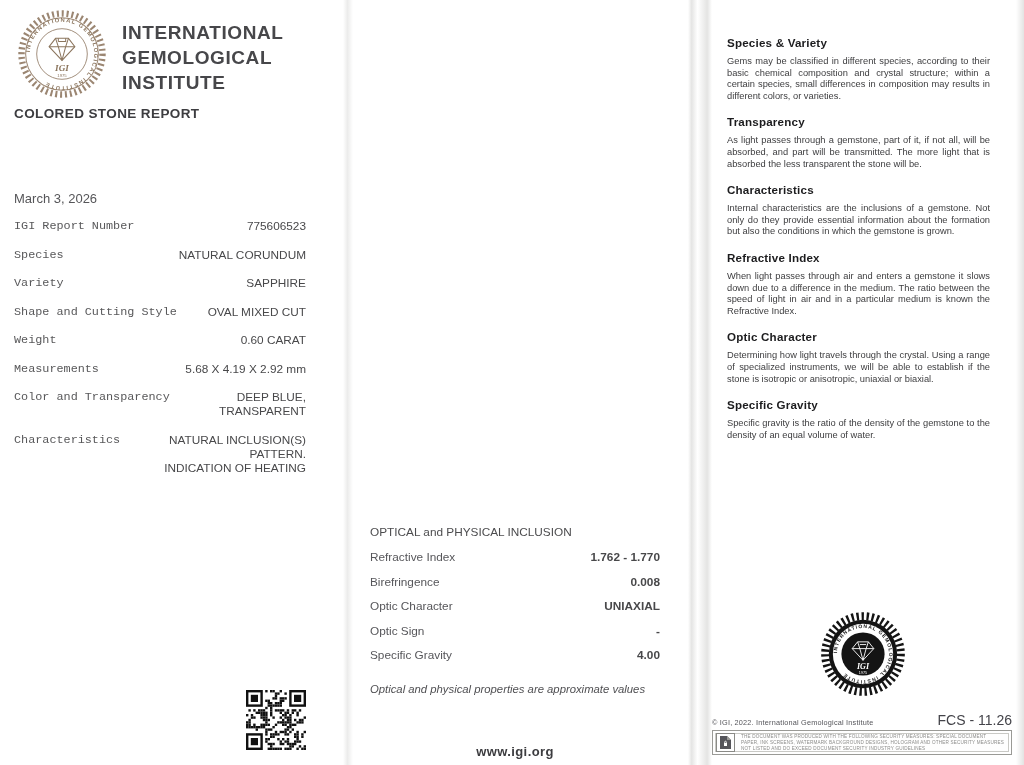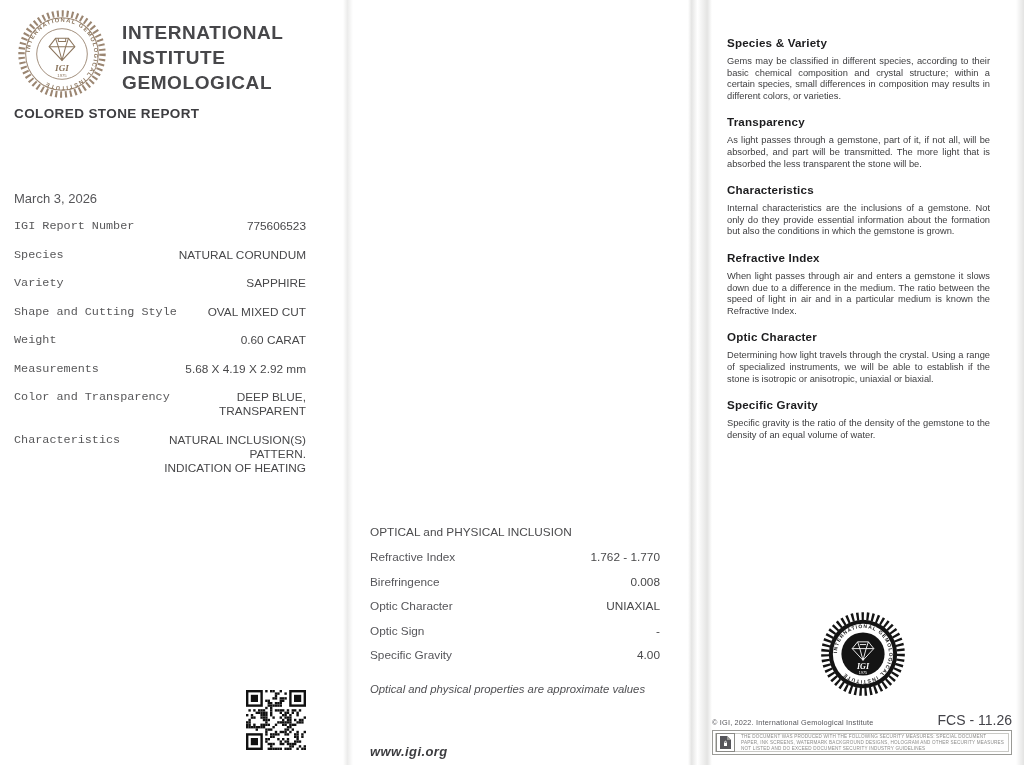--- a/index.html
+++ b/index.html
@@ -31,25 +31,25 @@
   .frow .lbl { color:#58585a;font-family:Liberation Mono, monospace; }
   .frow .val { color:#48484a; text-align:right; white-space:pre-line; }
   .qr { position:absolute; left:246px; top:690px; width:60px; height:60px; }
 
   
   .props { position:absolute; left:370px; top:525px; width:290px; }
   .props-title { font-size:11.8px; color:#4c4c4e; margin-bottom:11px; }
   .prow { display:flex; justify-content:space-between; margin-bottom:10.5px;
     font-size:11.8px; line-height:14px; }
   .prow .lbl { color:#56565a; }
-  .prow .val { color:#48484a; text-align:left; }
+  .prow .val { color:#48484a; text-align:left;font-weight:bold; }
   .disclaimer { position:absolute; left:370px; top:683px; width:300px;
     font-size:11.3px; font-style:italic; color:#4f4f52; }
-  .website { position:absolute; left:370px; top:744px; width:290px; text-align:left;
-    font-size:13px; font-weight:bold; color:#3c3c3f; letter-spacing:.4px;font-style:italic; }
+  .website { position:absolute; left:370px; top:744px; width:290px; text-align:center;
+    font-size:13px; font-weight:bold; color:#3c3c3f; letter-spacing:.4px; }
 
   
   .right-col { position:absolute; left:727px; top:28px; width:263px; }
   .sec-h { font-size:11.6px; font-weight:bold; color:#1c1c1e; margin:13px 0 7px; letter-spacing:.2px; }
   .sec-h:first-child { margin-top:8px; }
   .sec-p { font-size:9.3px; line-height:11.6px; color:#3d3d3f; text-align:justify; margin-bottom:8px; }
   .seal { position:absolute; left:818px; top:609px; width:90px; height:90px; }
   .bottom-line { position:absolute; left:712px; top:712px; width:300px; display:flex;
     justify-content:space-between; align-items:baseline; }
   .copyright { font-size:7.3px; color:#55555a; letter-spacing:.2px; }
@@ -83,22 +83,22 @@
       <circle cx="50" cy="50" r="27.5" fill="none" stroke="#9b8672" stroke-width="1"></circle>
       <g stroke="#8b755d" stroke-width="1.1" fill="none">
         <path d="M36,42 L43,33 L57,33 L64,42 L50,57 Z"></path>
         <path d="M36,42 L64,42 M43,33 L46,42 M57,33 L54,42 M46,42 L50,57 M54,42 L50,57 M46,36.5 L54,36.5 L54,33 M46,33 L46,36.5"></path>
       </g>
       <text x="50" y="68" text-anchor="middle" font-size="10" font-style="italic" font-weight="bold" fill="#8b755d" font-family="Liberation Serif, serif">IGI</text>
       <text x="50" y="75.5" text-anchor="middle" font-size="4.6" fill="#8b755d" font-family="Liberation Sans, sans-serif">1975</text>
     </svg>
     <div class="institute-name">
       <div>INTERNATIONAL</div>
+      <div>GEMOLOGICAL</div>
       <div>INSTITUTE</div>
-      <div>GEMOLOGICAL</div>
     </div>
   </div>
 
   <div class="report-title">COLORED STONE REPORT</div>
   <div class="report-date">March 3, 2026</div>
 
   <div class="fields">
     <div class="frow">
       <span class="lbl">IGI Report Number</span>
       <span class="val">775606523</span>

